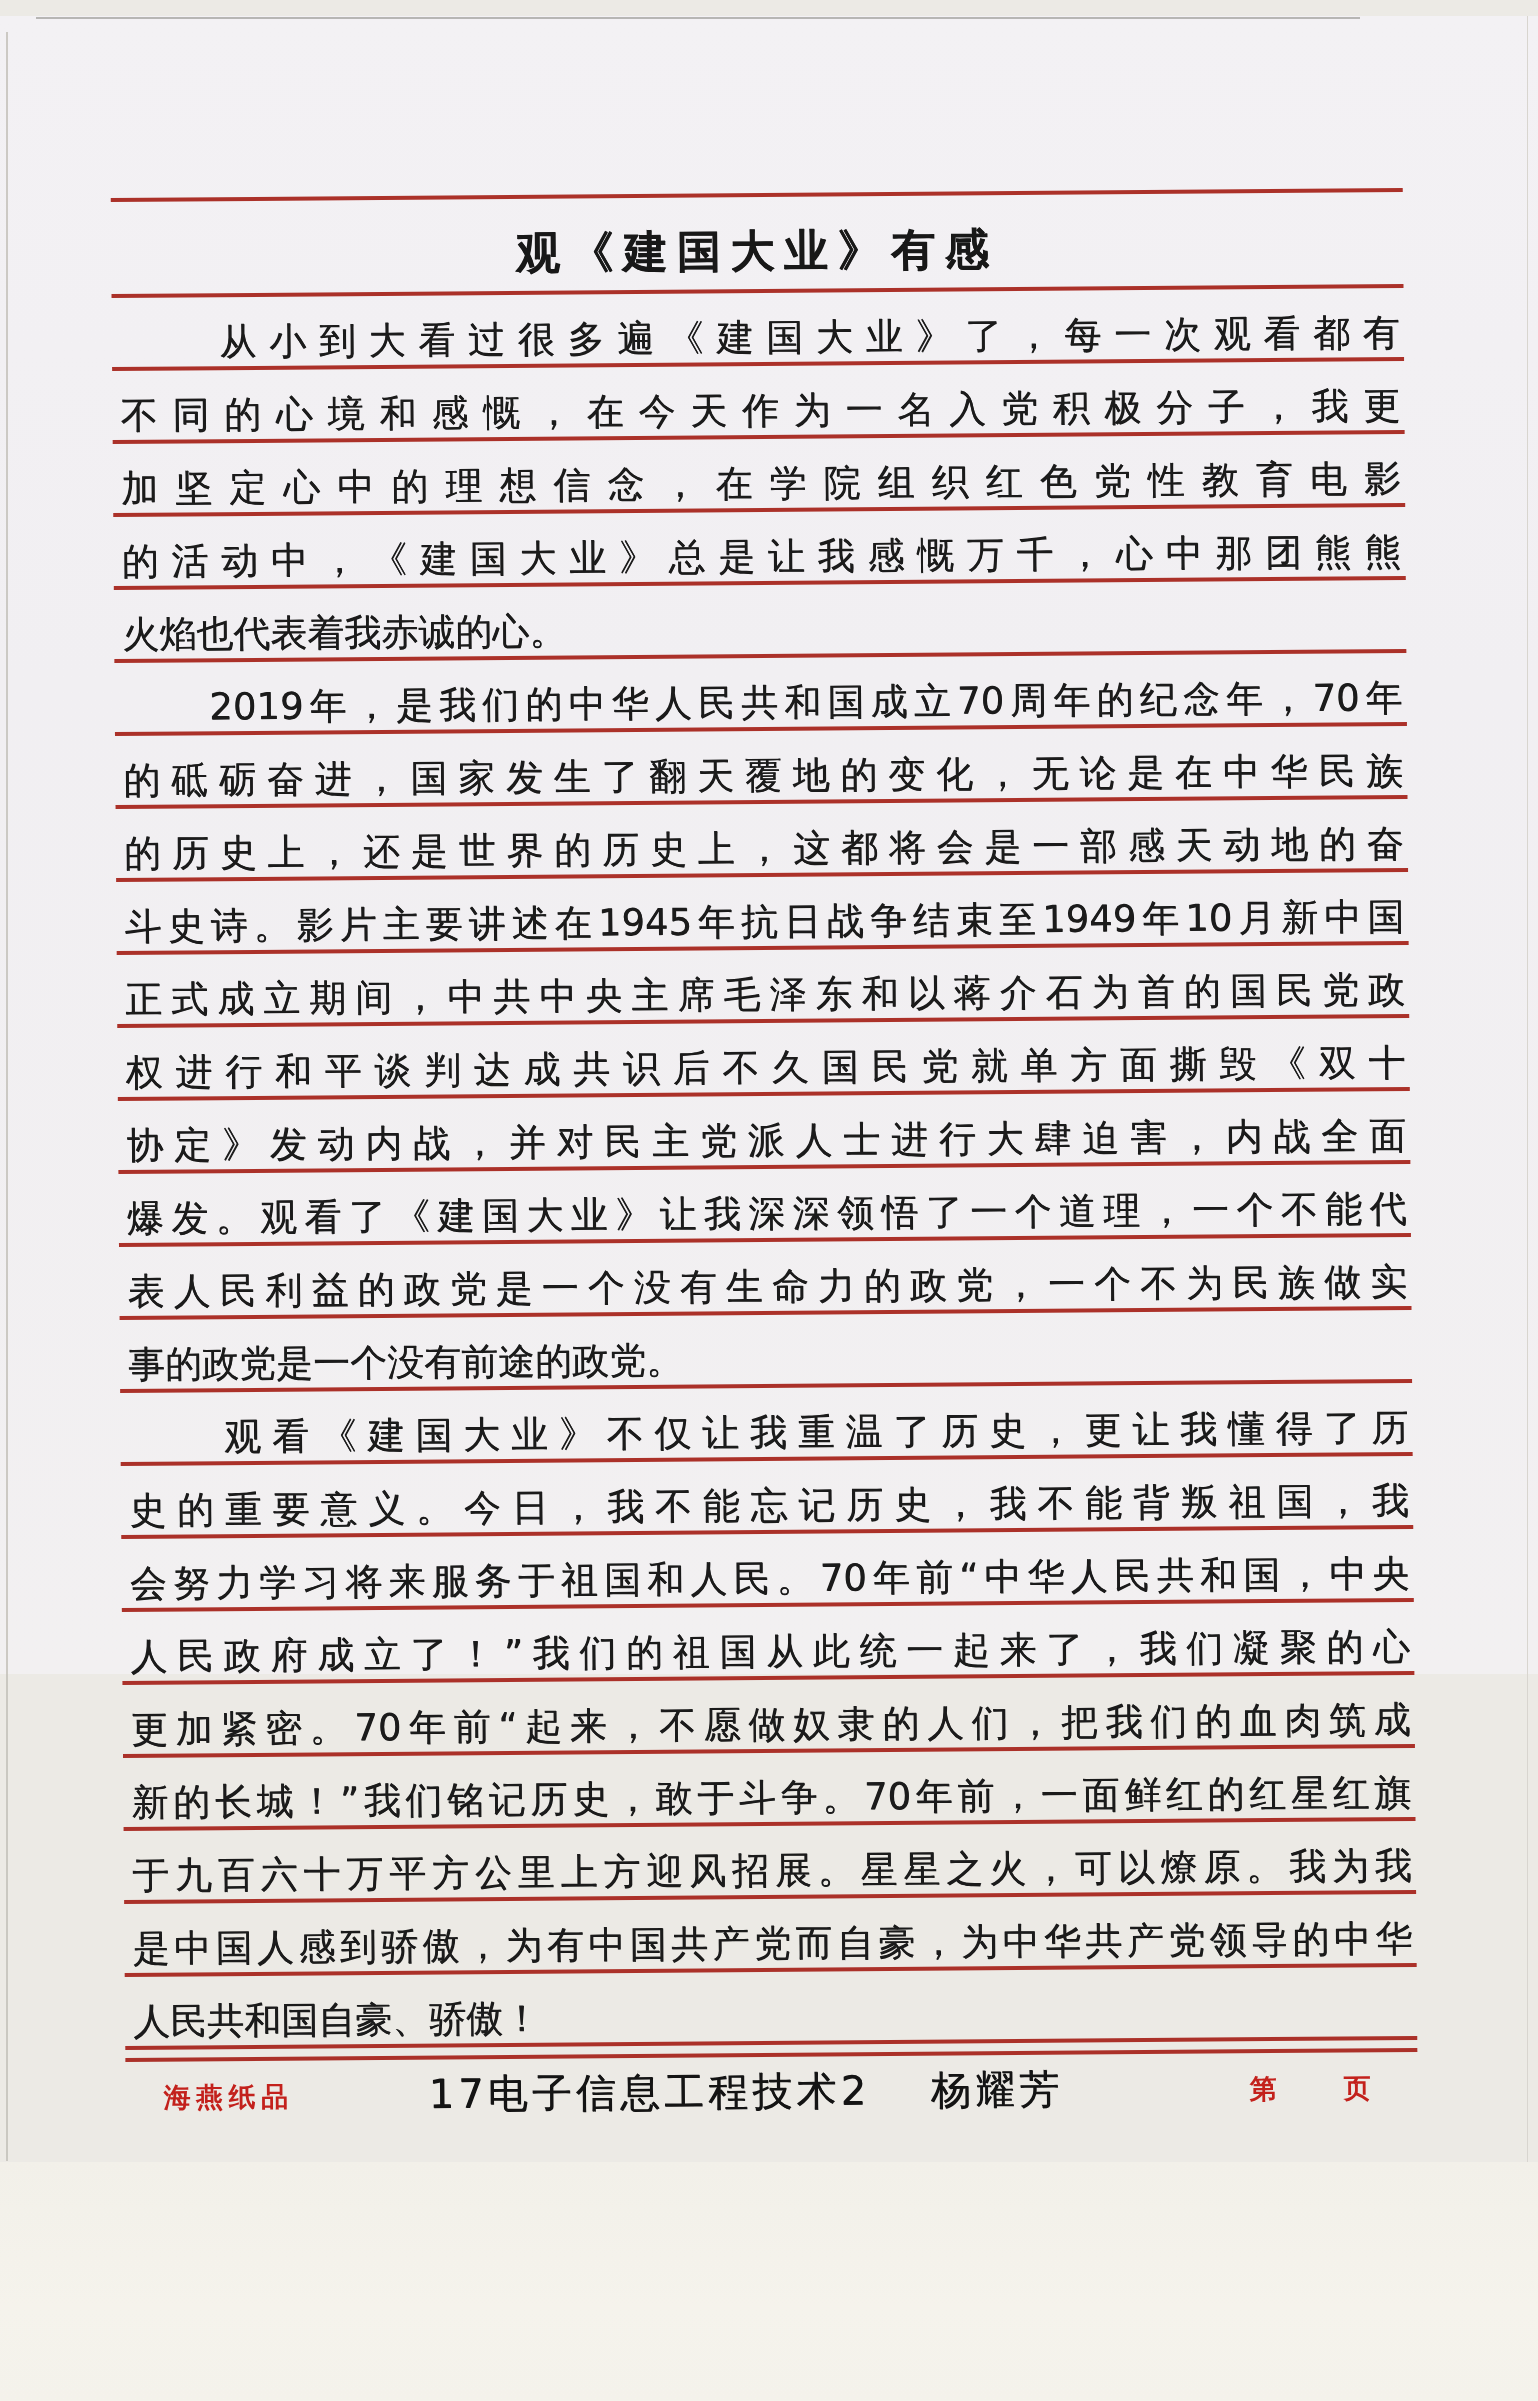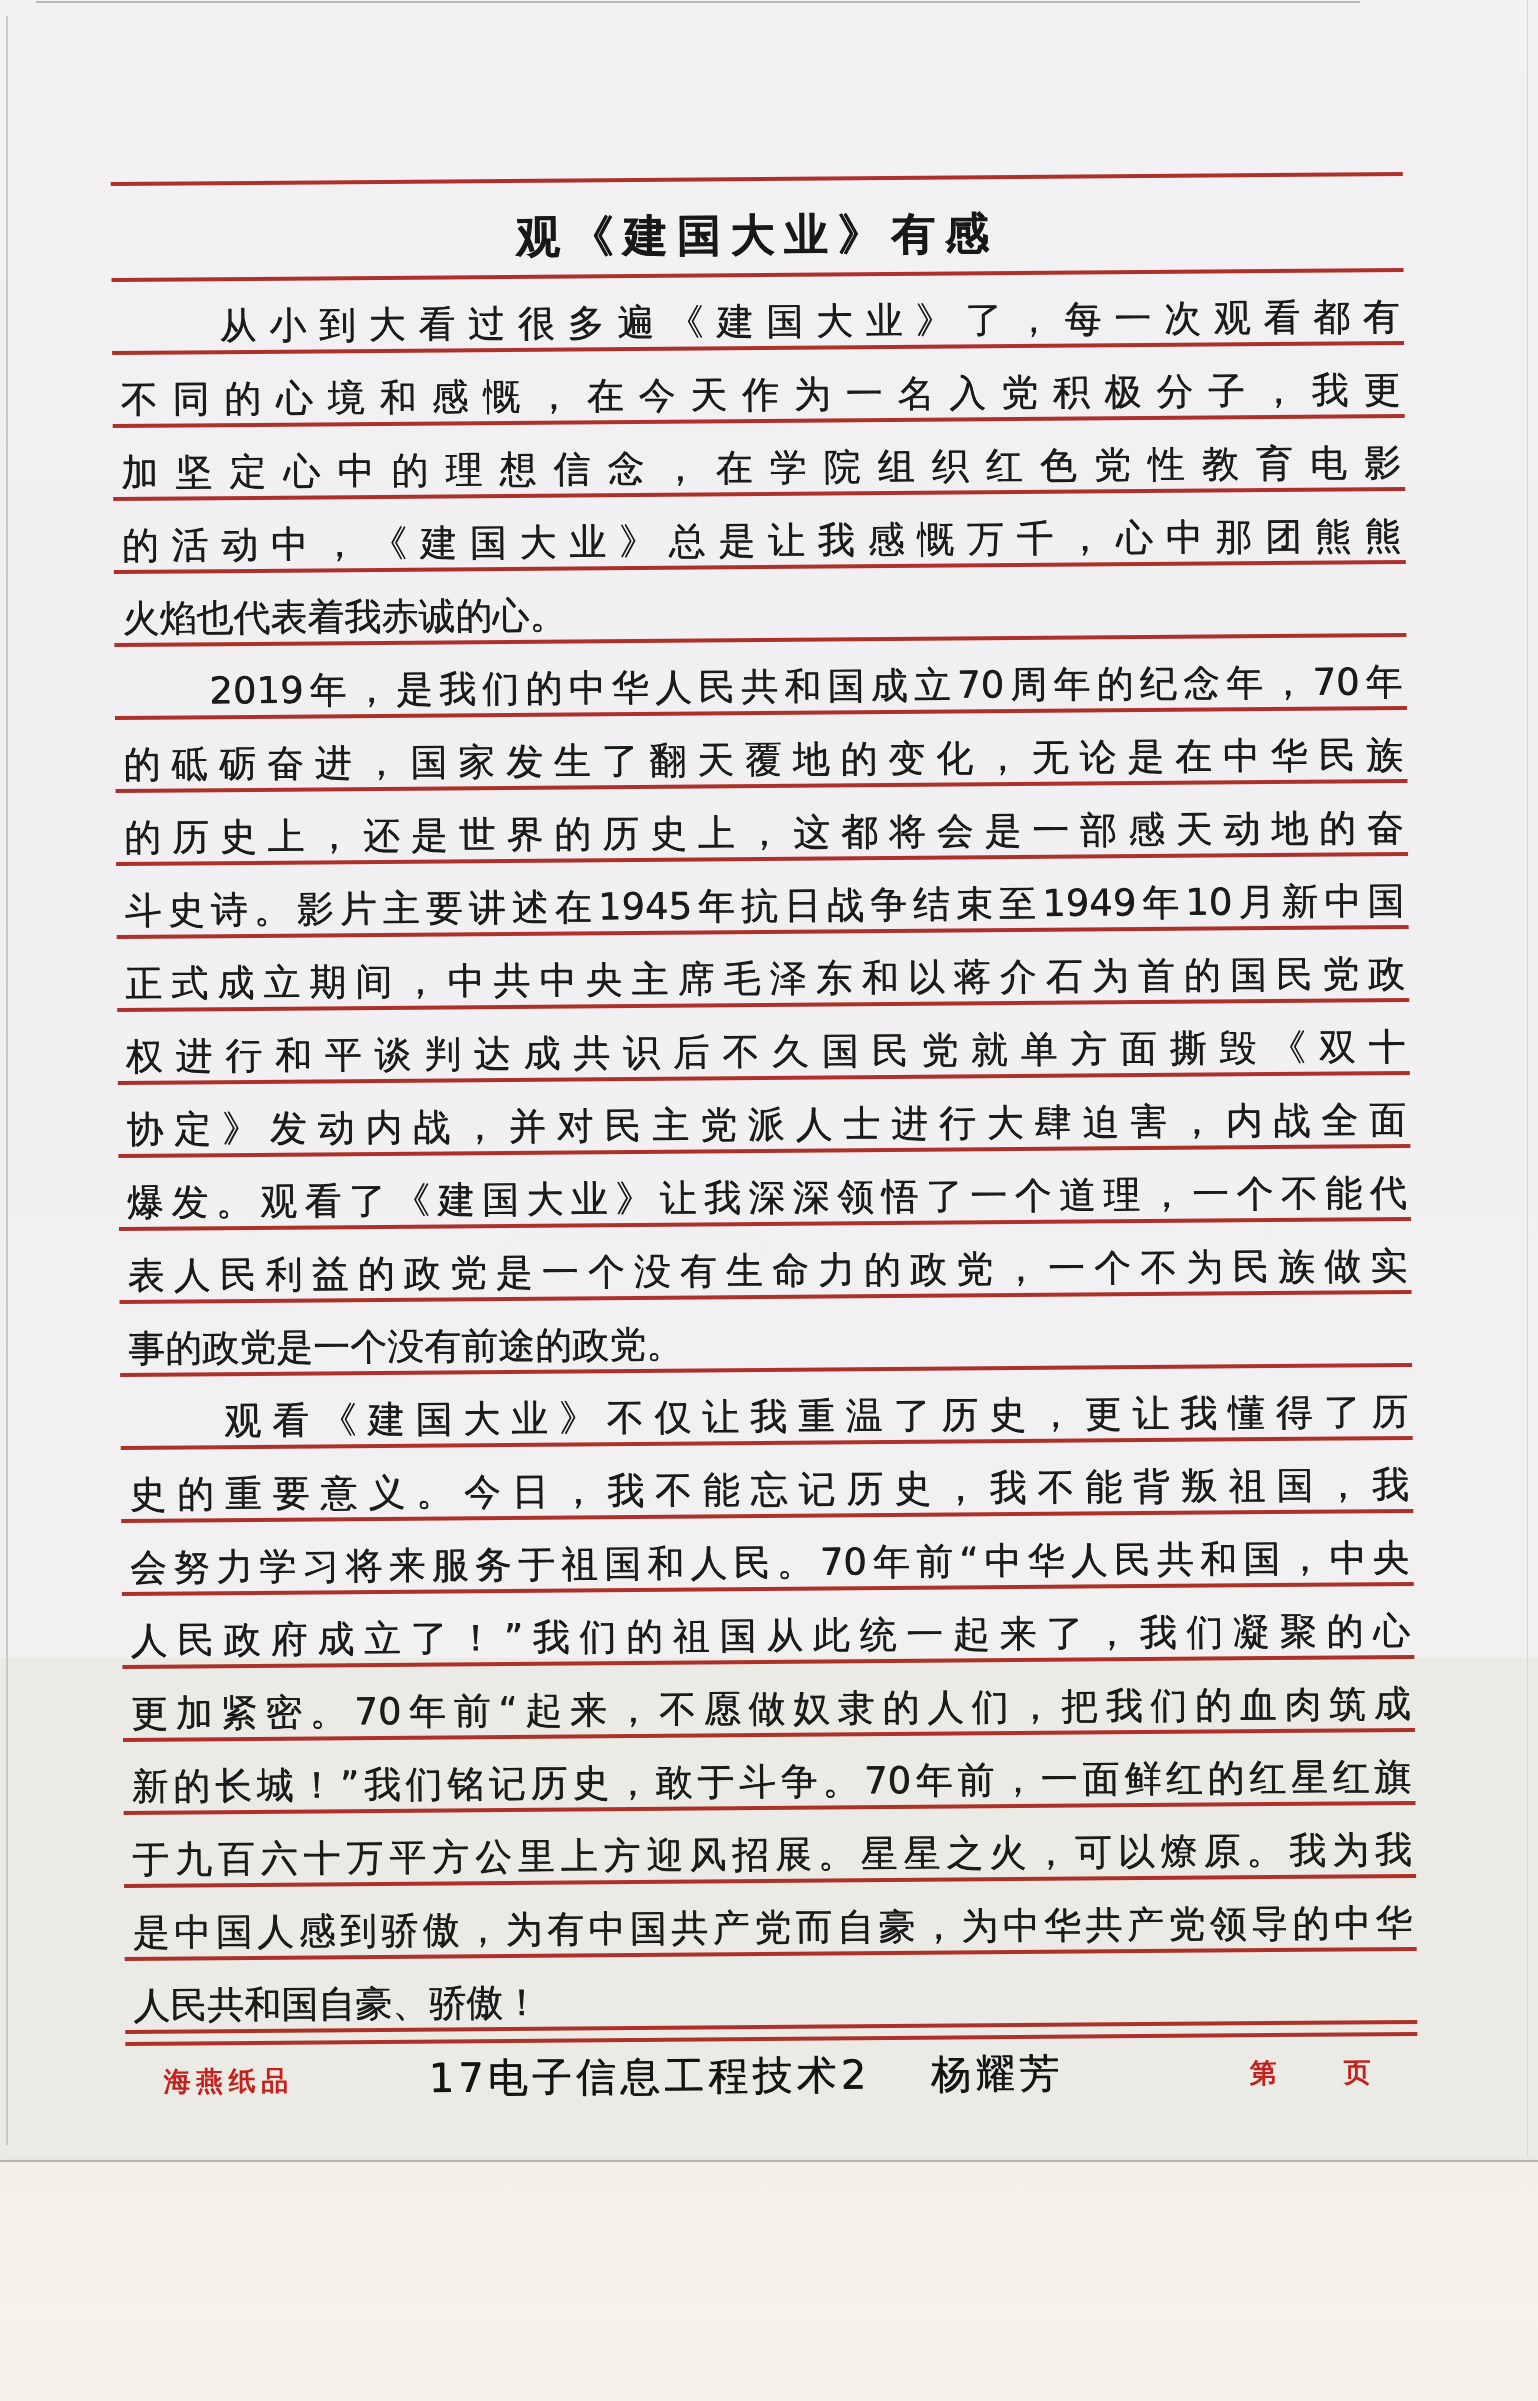--- a/index.html
+++ b/index.html
@@ -3,21 +3,21 @@
 <meta charset="utf-8">
 <style>
   html,body{margin:0;padding:0;}
   body{
     width:1538px;height:2401px;position:relative;overflow:hidden;
     background:#eceae5;
     font-family:"DejaVu Sans",sans-serif;
   }
   
   .paper{
-    position:absolute;left:0;top:0;width:1538px;height:1658px;
+    position:absolute;left:0;top:16px;width:1538px;height:1658px;
     background:linear-gradient(180deg,#f3f1f4 0%,#f1eff2 40%,#f2f0f1 100%);
   }
   .paper-left-edge{
     position:absolute;left:6.2px;top:16.4px;width:1.4px;height:2129px;
     background:#c2bfb8;opacity:.8;
   }
   .paper-top-edge{
     position:absolute;left:36px;top:1.4px;right:178px;height:2.1px;
     background:#85857f;opacity:.55;
   }

